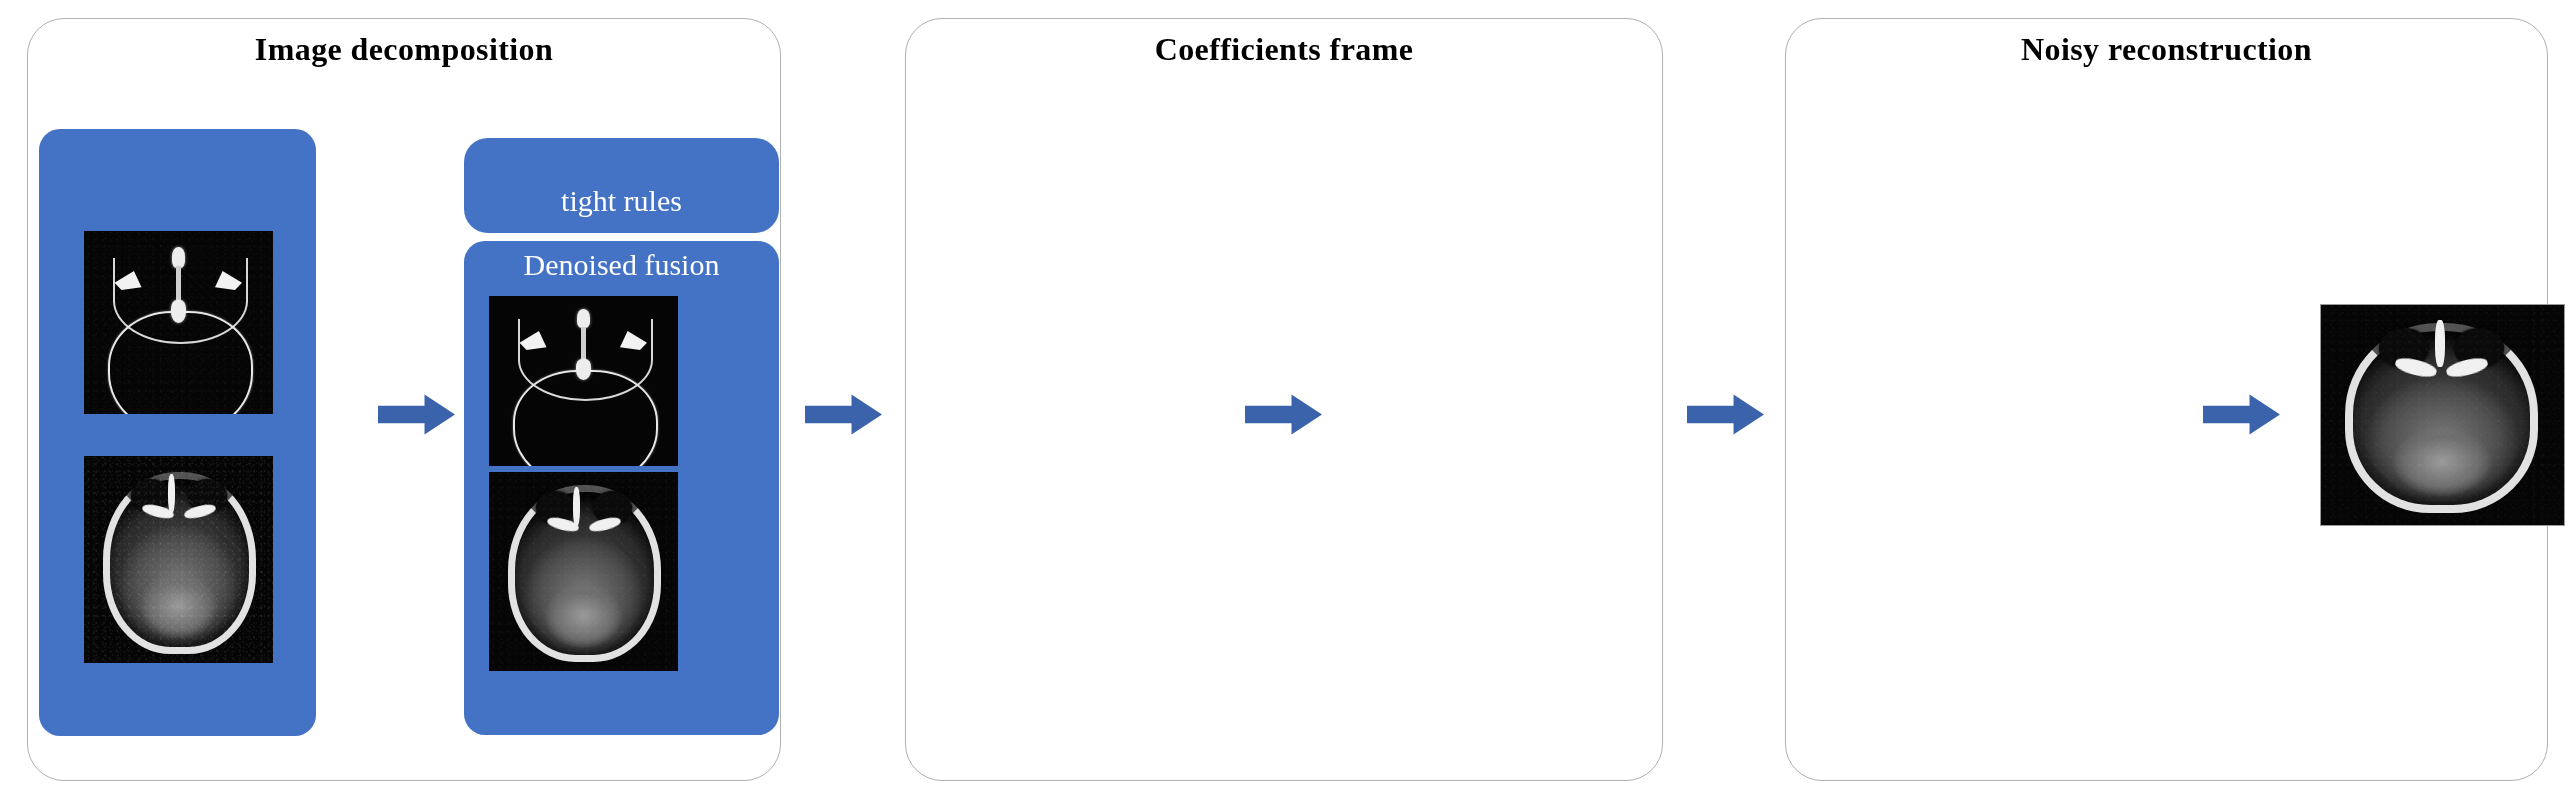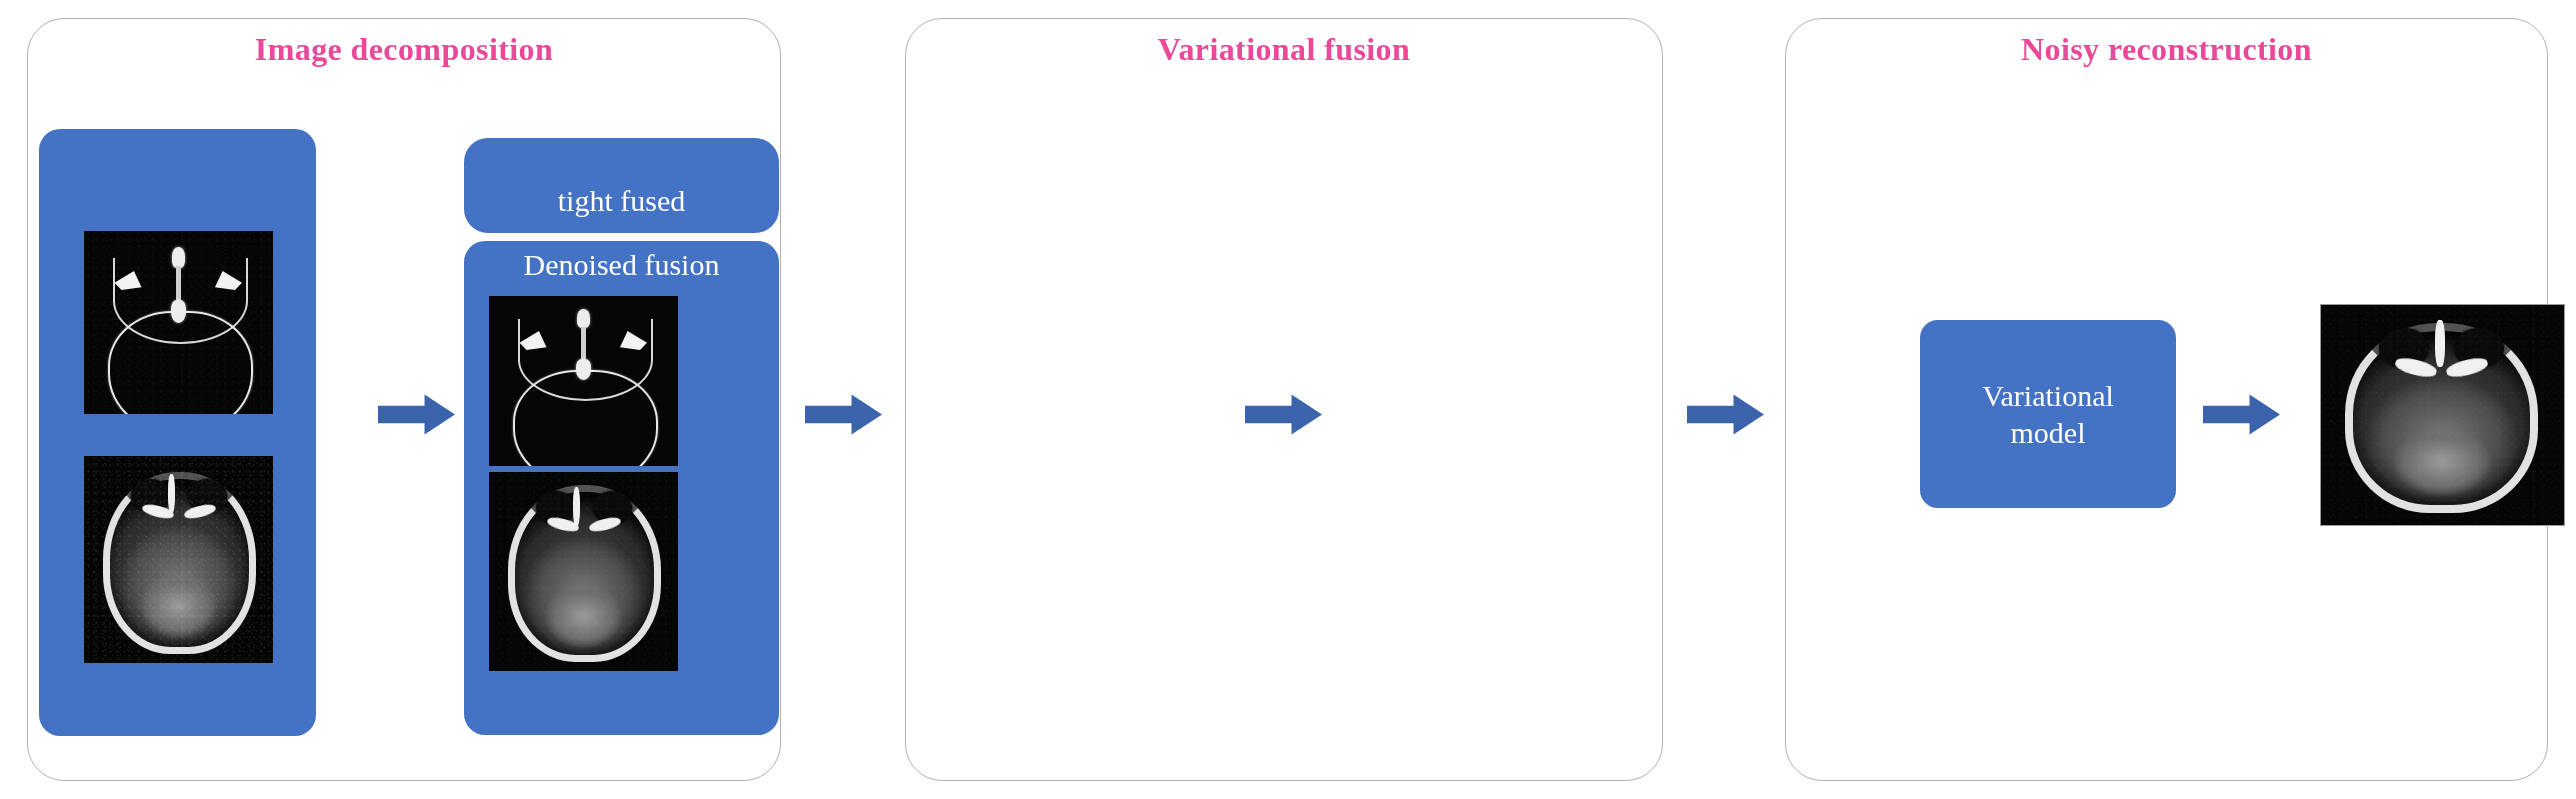--- a/index.html
+++ b/index.html
@@ -29,21 +29,21 @@
     border-radius: 37px;
     box-sizing: border-box;
   }
   .panel-title {
     position: absolute;
     left: 0;
     right: 0;
     text-align: center;
     font-weight: bold;
     font-size: 32px;
-    color: #ec4899;
+    color: #000000;
     letter-spacing: 0.4px;
     white-space: nowrap;
   }
 
   
   .bluebox {
     position: absolute;
     background: #4472C4;
     border-radius: 21px;
     box-sizing: border-box;
@@ -202,21 +202,21 @@
   </div>
 
   <div class="arrow" style="left:378px; top:391px; width:77px; height:47px;">
     <svg width="77" height="47" viewBox="0 0 96 58">
       <polygon points="0,18 58,18 58,4 96,29 58,54 58,40 0,40" fill="#3A63AC"></polygon>
     </svg>
   </div>
 
   <div class="bluebox tight" style="left:464px; top:138px; width:315px; height:95px;">
   </div>
-  <div class="blue-label" style="left:464px; top:183px; width:315px;">tight fused</div>
+  <div class="blue-label" style="left:464px; top:183px; width:315px;">tight rules</div>
 
   <div class="bluebox" style="left:464px; top:241px; width:315px; height:494px;">
   </div>
   <div class="blue-label" style="left:464px; top:247px; width:315px;">Denoised fusion</div>
 
   <div class="mri" style="left:489px; top:296px; width:189px; height:170px;">
     <div class="ct-upper" style="left:29px; top:22.5px; width:131px; height:80px;"></div>
     <div class="ct-arc" style="left:24px; top:74px; width:141px; height:114px; border-radius:44% 44% 50% 50%;"></div>
     <div class="ct-wing" style="left:30.5px; top:35px; width:27px; height:19px; clip-path:polygon(0 62%,72% 0,100% 86%,26% 100%); filter:blur(0.2px);"></div>
     <div class="ct-wing" style="left:131px; top:35px; width:27px; height:19px; clip-path:polygon(100% 62%,28% 0,0 86%,74% 100%); filter:blur(0.2px);"></div>
@@ -237,44 +237,40 @@
   </div>
 
   <div class="arrow" style="left:805px; top:391px; width:77px; height:47px;">
     <svg width="77" height="47" viewBox="0 0 96 58">
       <polygon points="0,18 58,18 58,4 96,29 58,54 58,40 0,40" fill="#3A63AC"></polygon>
     </svg>
   </div>
 
   <div class="panel" style="left:905px; top:17.7px; width:758px; height:763px;">
   </div>
-  <div class="panel-title" style="left:905px; top:30.5px; width:758px;">Variational fusion</div>
+  <div class="panel-title" style="left:905px; top:30.5px; width:758px;">Coefficients frame</div>
 
 
   <div class="arrow" style="left:1245px; top:391px; width:77px; height:47px;">
     <svg width="77" height="47" viewBox="0 0 96 58">
       <polygon points="0,18 58,18 58,4 96,29 58,54 58,40 0,40" fill="#3A63AC"></polygon>
     </svg>
   </div>
 
 
   <div class="arrow" style="left:1687px; top:391px; width:77px; height:47px;">
     <svg width="77" height="47" viewBox="0 0 96 58">
       <polygon points="0,18 58,18 58,4 96,29 58,54 58,40 0,40" fill="#3A63AC"></polygon>
     </svg>
   </div>
 
   <div class="panel" style="left:1785px; top:17.7px; width:763px; height:763px;">
   </div>
   <div class="panel-title" style="left:1785px; top:30.5px; width:763px;">Noisy reconstruction</div>
 
-  <div class="blue-center" style="left:1920px; top:320px; width:256px; height:188px; flex-direction:column;">
-    <span>Variational</span>
-    <span>model</span>
-  </div>
 
   <div class="arrow" style="left:2203px; top:391px; width:77px; height:47px;">
     <svg width="77" height="47" viewBox="0 0 96 58">
       <polygon points="0,18 58,18 58,4 96,29 58,54 58,40 0,40" fill="#3A63AC"></polygon>
     </svg>
   </div>
 
   <div class="mri" style="left:2320px; top:304px; width:243px; height:220px; border:1.6px solid #9a9a9a;">
     <div class="mri-brain" style="left:26px; top:19px; width:190px; height:186px;"></div>
     <div class="mri-skullband" style="left:24px; top:17.7px; width:193px; height:190px; border-width:8.8px;"></div>

